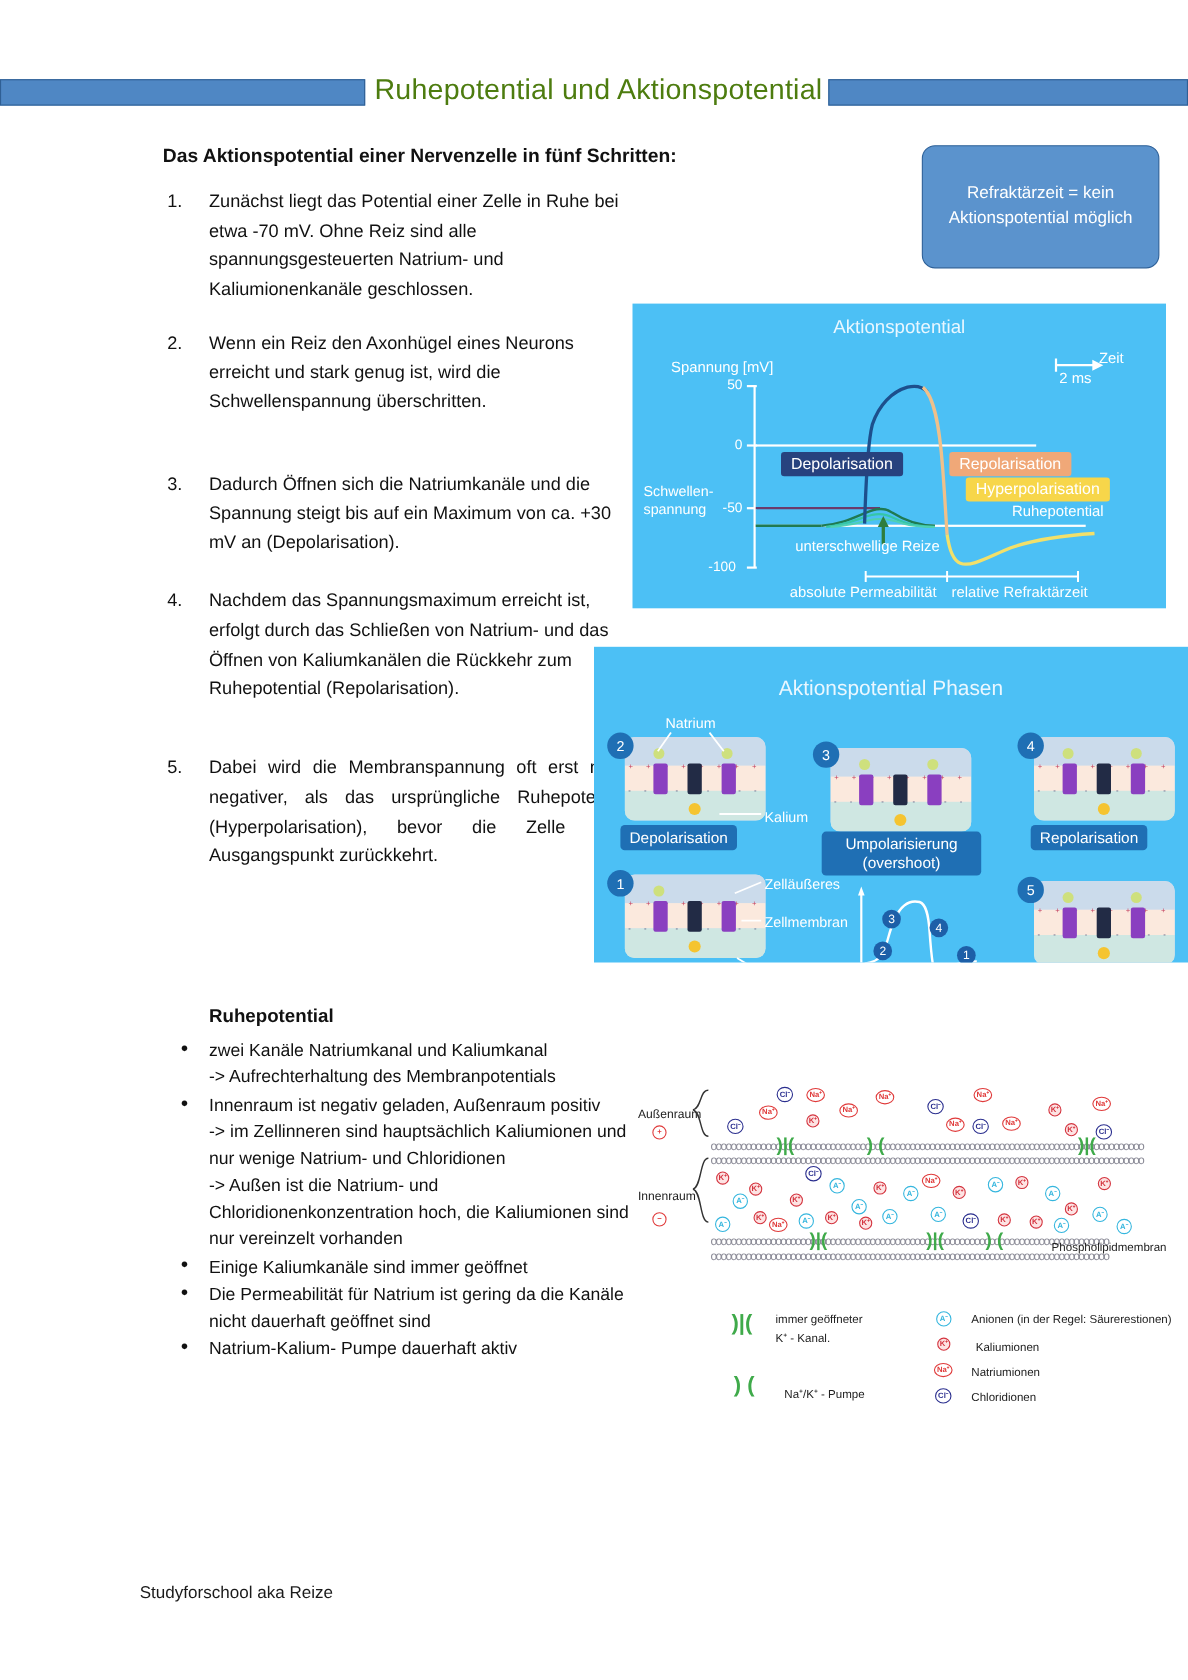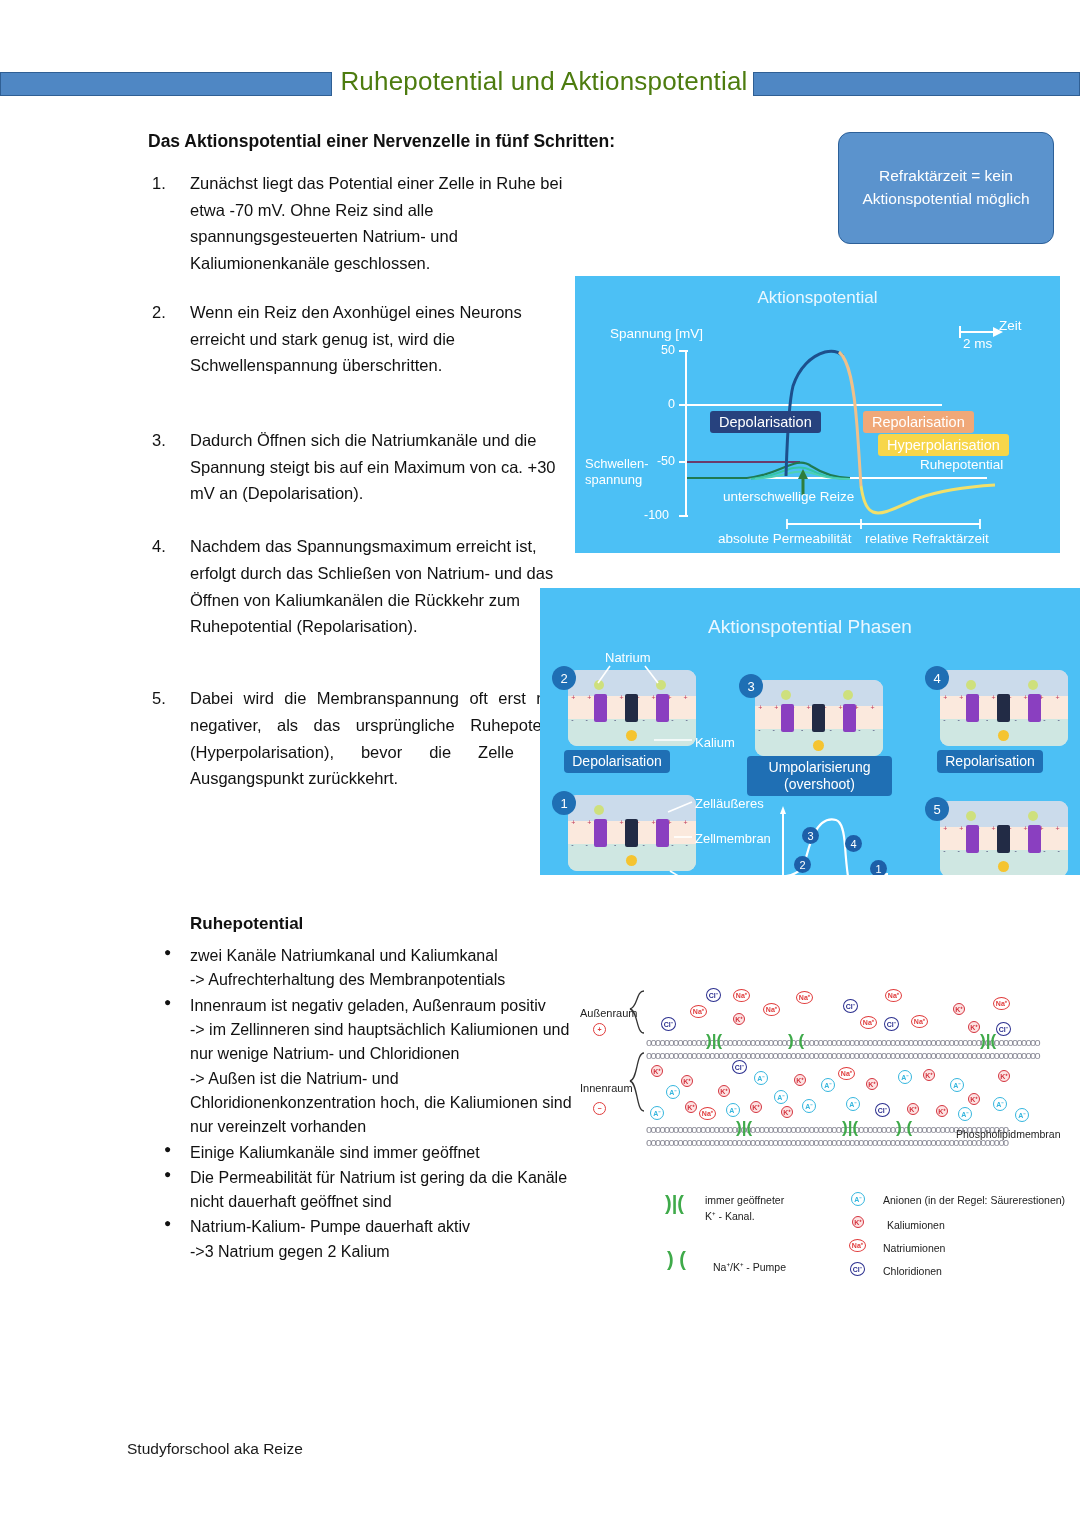--- a/index.html
+++ b/index.html
@@ -105,21 +105,21 @@
   .fig-ap .tick {
     position:absolute; color:#ffffff; font-size:12.5px; text-align:right; width:36px;
   }
   .fig-ap .axis-v {
     position:absolute; left:110px; top:74px; width:2px; height:166px; background:#ffffff;
   }
   .fig-ap .tickmark { position:absolute; width:9px; height:2px; background:#ffffff; left:104px; }
   .fig-ap .zeroline { position:absolute; left:112px; top:128px; width:255px; height:2px; background:#ffffff; }
   .fig-ap .restline { position:absolute; left:112px; top:201px; width:300px; height:2px; background:#ffffff; }
   .fig-ap .schwell {
-    position:absolute; left:10px; top:180px; width:98px;
+    position:absolute; left:10px; top:163px; width:98px;
     color:#ffffff; font-size:13px; line-height:1.2; text-align:left;
   }
   .fig-ap .badge {
     position:absolute; font-size:14.5px; color:#ffffff;
     padding:3px 9px; border-radius:3px; white-space:nowrap;
   }
   .fig-ap .badge.depol  { left:135px; top:135px; background:#27427e; }
   .fig-ap .badge.repol  { left:288px; top:135px; background:#f0a878; }
   .fig-ap .badge.hyper  { left:303px; top:158px; background:#f7d64a; color:#ffffff; }
   .fig-ap .plainlbl { position:absolute; color:#ffffff; font-size:13.5px; white-space:nowrap; }
@@ -253,21 +253,20 @@
     <span class="sub">-&gt; Außen ist die Natrium- und Chloridionenkonzentration hoch, die Kaliumionen sind nur vereinzelt vorhanden</span>
   </li>
   <li>
     <span class="first">Einige Kaliumkanäle sind immer geöffnet</span>
   </li>
   <li>
     <span class="first">Die Permeabilität für Natrium ist gering da die Kanäle nicht dauerhaft geöffnet sind</span>
   </li>
   <li>
     <span class="first">Natrium-Kalium- Pumpe dauerhaft aktiv</span>
-    <span class="sub">-&gt;3 Natrium gegen 2 Kalium</span>
   </li>
 </ul>
 
 <div class="footer">Studyforschool aka Reize</div>
 
 <div class="fig-ap">
   <div class="ftitle">Aktionspotential</div>
   <div class="ylabel">Spannung [mV]</div>
 
   <div class="axis-v"></div>

